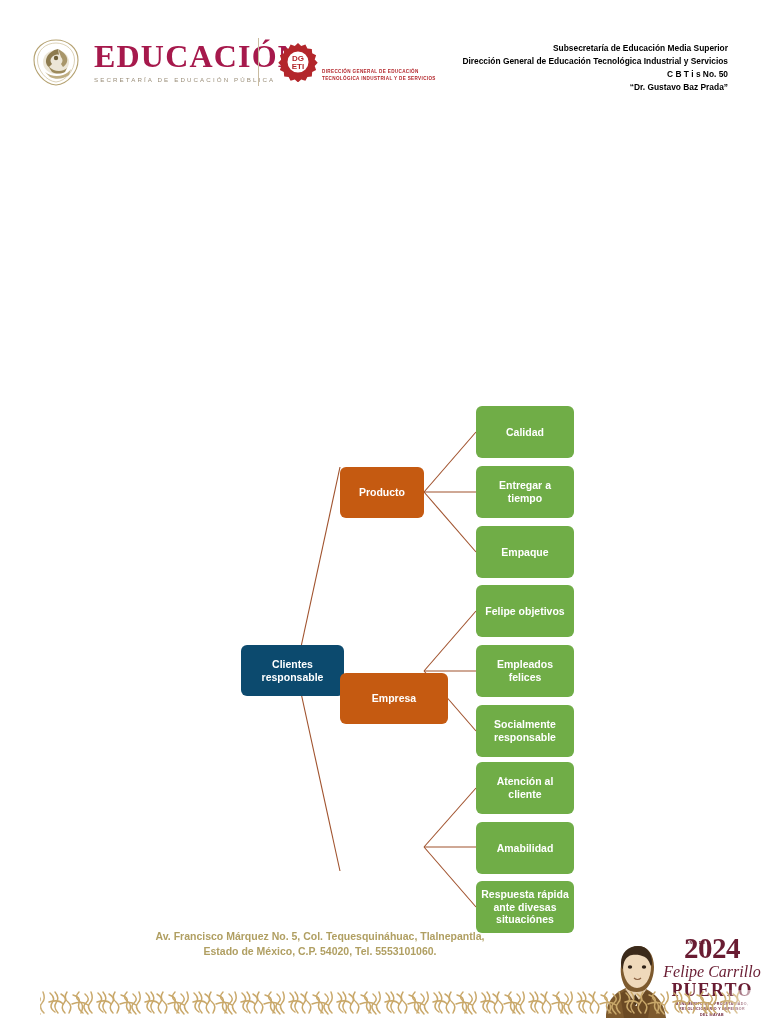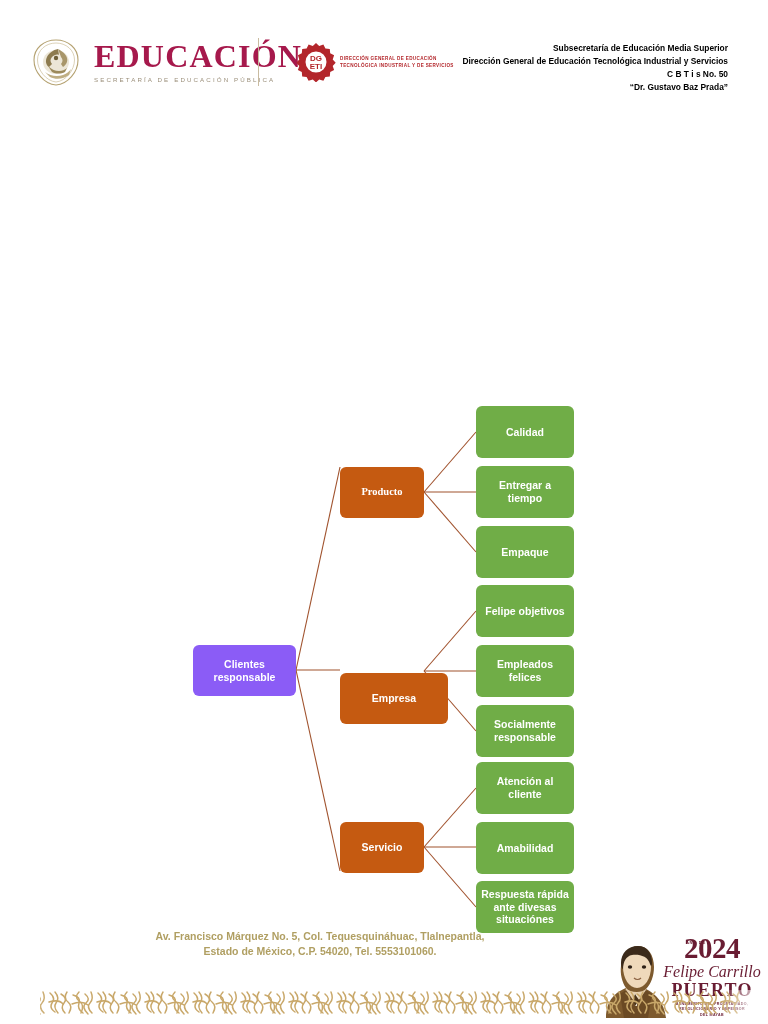--- a/index.html
+++ b/index.html
@@ -58,24 +58,24 @@
   .vdivider {
     position: absolute;
     left: 258px;
     top: 38px;
     width: 1px;
     height: 48px;
     background: #c9bba0;
   }
   .dgeti-block {
     position: absolute;
-    left: 296px;
+    left: 278px;
     top: 42px;
     display: flex;
-    align-items: center;
+    align-items: flex-end;
   }
   .dgeti-gear {
     width: 40px;
     height: 40px;
     flex: 0 0 auto;
   }
   .dgeti-text {
     margin-left: 4px;
     font-size: 4.6px;
     line-height: 1.55;
@@ -117,21 +117,21 @@
     display: flex;
     align-items: center;
     justify-content: center;
     text-align: center;
     font-weight: bold;
     font-size: 10.5px;
     line-height: 1.22;
     padding: 2px 4px;
     pointer-events: auto;
   }
-  .node.root  { background: #8b5cf6; }
+  .node.root  { background: #0c4a6e; margin-left: 48px; }
   .node.mid   { background: #c55a11; }
   .node.leaf  { background: #70ad47; }
 
   
   .footer-address {
     position: absolute;
     left: 0;
     top: 929px;
     width: 640px;
     text-align: center;
@@ -282,21 +282,21 @@
     </g>
   </svg>
 
   <div class="node root" style="left:193px; top:645px; width:103px; height:51px;">
     <span>
       <span>Clientes</span><br>
       <span>responsable</span>
     </span>
   </div>
 
-  <div class="node mid" style="left:340px; top:467px; width:84px; height:51px;font-family:Liberation Serif, serif;">
+  <div class="node mid" style="left:340px; top:467px; width:84px; height:51px;">
     <span>Producto</span>
   </div>
   <div class="node leaf" style="left:476px; top:406px; width:98px; height:52px;">
     <span>Calidad</span>
   </div>
   <div class="node leaf" style="left:476px; top:466px; width:98px; height:52px;">
     <span>
       <span>Entregar a</span><br>
       <span>tiempo</span>
     </span>
@@ -314,23 +314,20 @@
   <div class="node leaf" style="left:476px; top:645px; width:98px; height:52px;">
     <span>Empleados felices</span>
   </div>
   <div class="node leaf" style="left:476px; top:705px; width:98px; height:52px;">
     <span>
       <span>Socialmente</span><br>
       <span>responsable</span>
     </span>
   </div>
 
-  <div class="node mid" style="left:340px; top:822px; width:84px; height:51px;">
-    <span>Servicio</span>
-  </div>
   <div class="node leaf" style="left:476px; top:762px; width:98px; height:52px;">
     <span>
       <span>Atención al</span><br>
       <span>cliente</span>
     </span>
   </div>
   <div class="node leaf" style="left:476px; top:822px; width:98px; height:52px;">
     <span>Amabilidad</span>
   </div>
   <div class="node leaf" style="left:476px; top:881px; width:98px; height:52px;">

